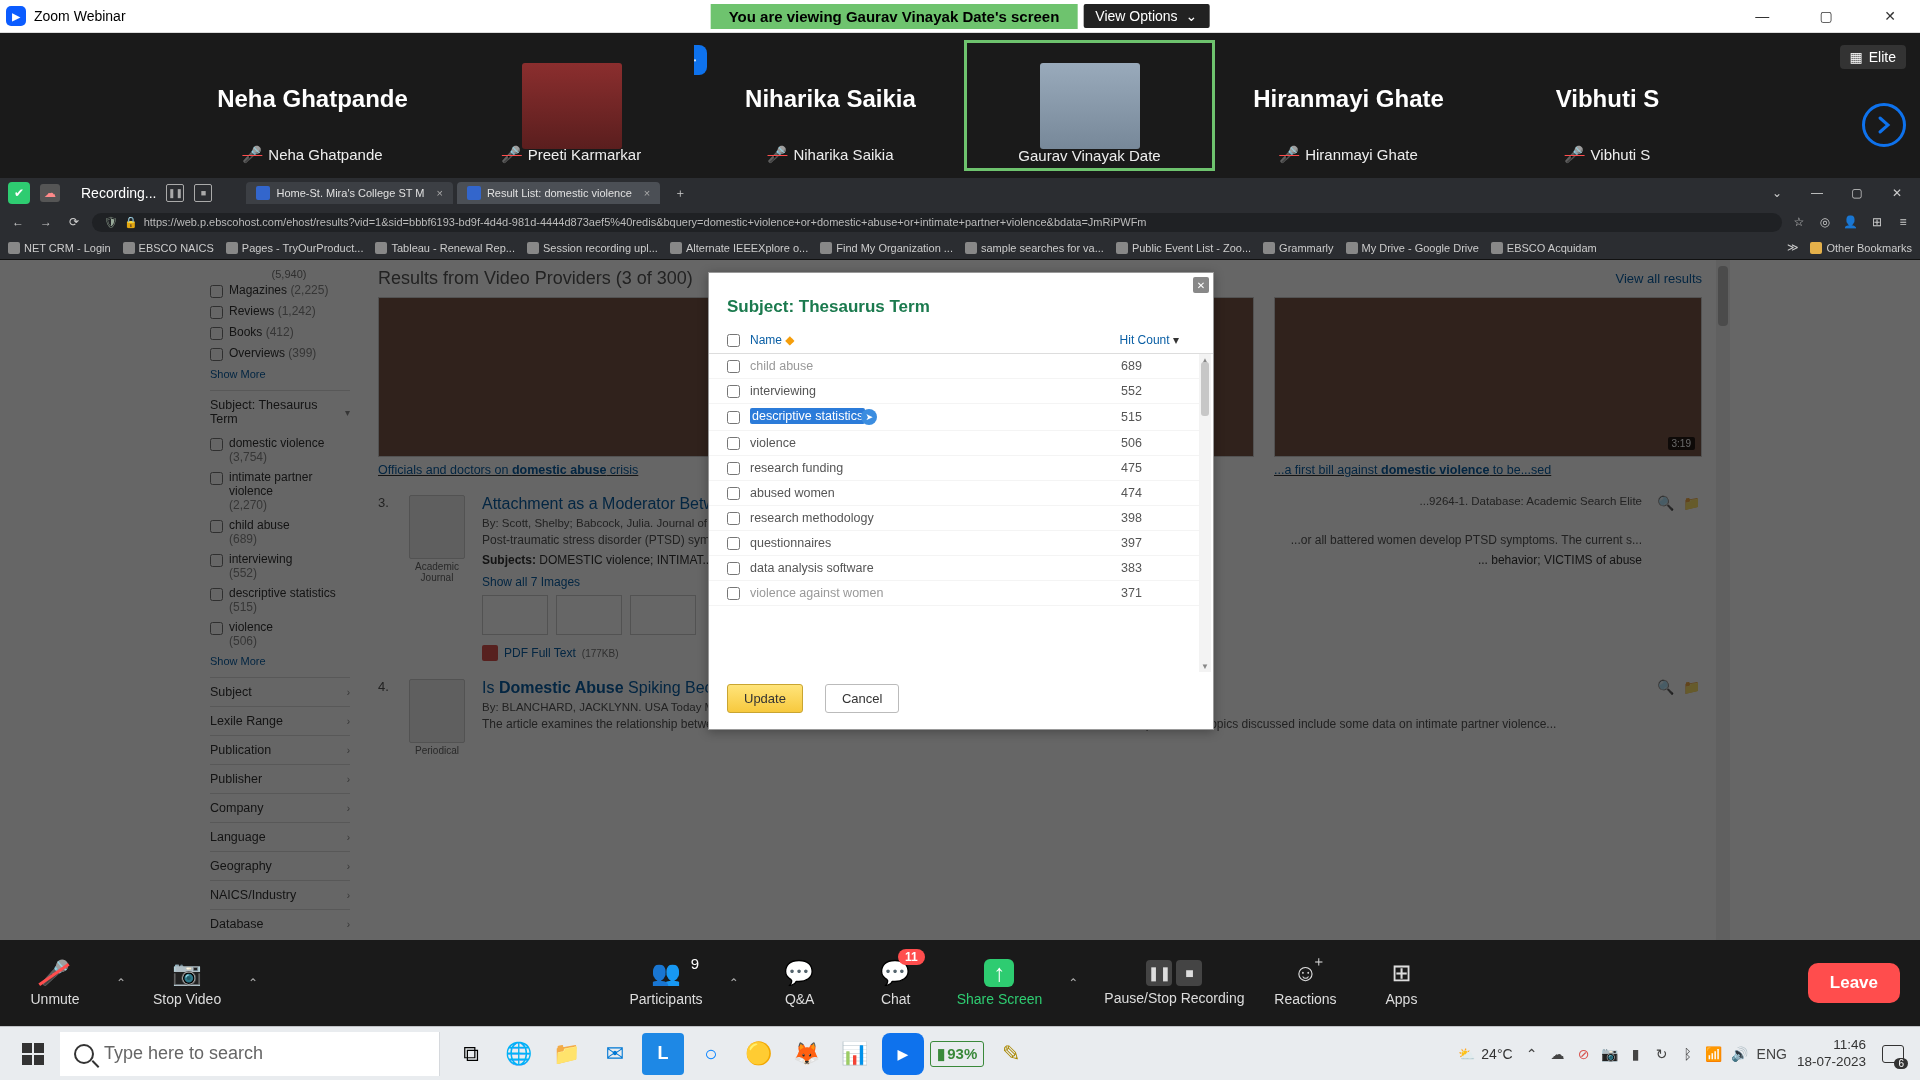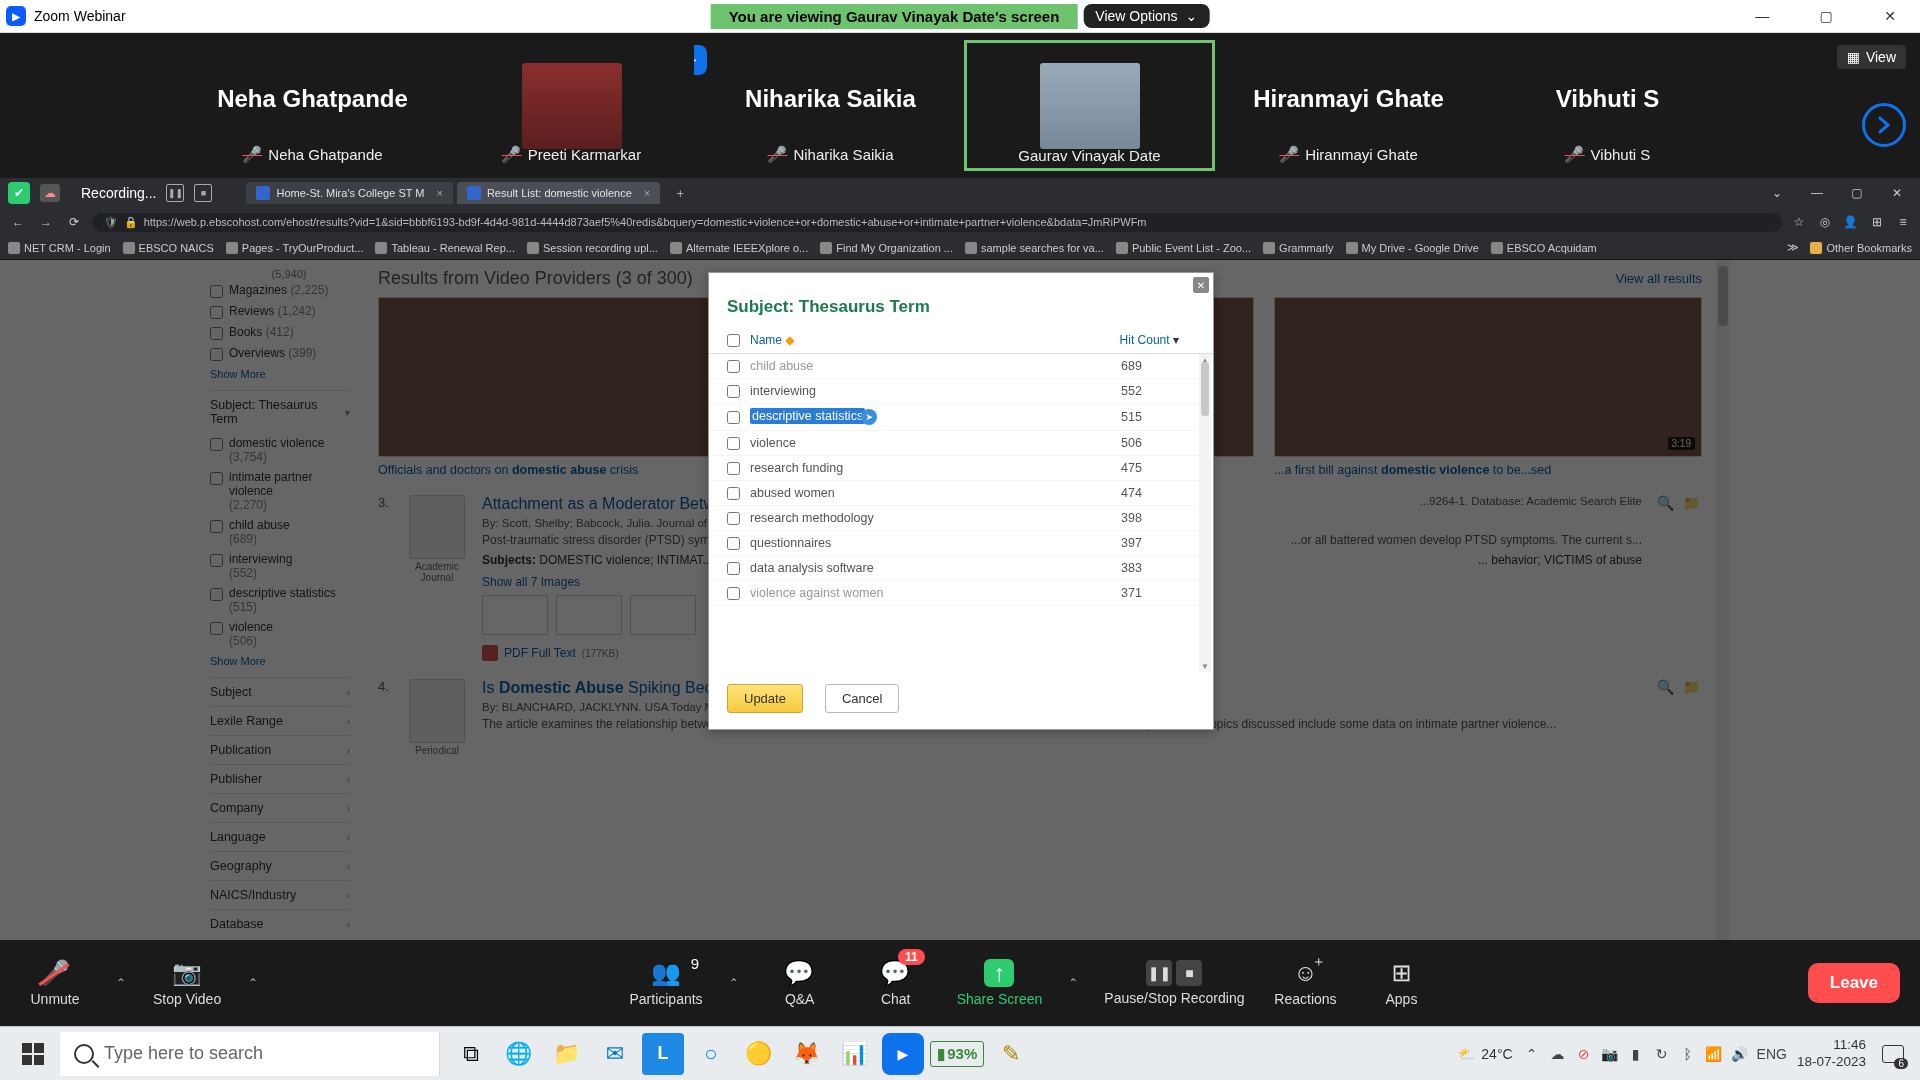--- a/index.html
+++ b/index.html
@@ -21,21 +21,21 @@
     position: absolute; left: 50%; transform: translateX(-50%);
     display: flex; align-items: center; height: 33px;
   }
   .share-banner {
     background: #6ec36e; color: #000; font-weight: 600; padding: 4px 18px;
     border-radius: 0; font-size: 15px;
   }
   .view-options {
     background: #222; color: #fff; padding: 4px 12px; margin-left: 6px;
     font-size: 14px; display: flex; align-items: flex-start; gap: 8px;
-    border-radius: 8px;
+    border-radius: 2px;
   }
   .zoom-titlebar .right .win-btn {
     width: 60px; height: 33px; display: inline-flex; align-items: center; justify-content: center;
     font-size: 14px; color: #333;
   }
 
   
   .gallery-strip {
     background: #1a1a1a; height: 145px; display: flex; align-items: center;
     padding: 0 30px; position: relative;
@@ -146,21 +146,21 @@
     display:flex; justify-content:space-between; align-items:center;
     font-size: 12.5px; color: #333; padding: 7px 0; border-top:1px solid #ddd;
   }
   .sidebar .facet-head .chev { color:#888; font-size:10px;}
   .main {
     flex: 1; padding: 8px 18px; font-size: 13px; color: #333;
   }
   .main .video-heading { font-size: 18px; color: #555; margin-bottom: 8px; display:flex; justify-content:space-between; align-items:center;}
   .main .video-heading a { color: #0a5fa5; font-size: 13px; }
   .videos { display: flex; gap: 20px; margin-bottom: 16px; }
-  .video { flex: 1; }
+  .video { flex: 1; text-decoration: underline; }
   .video .vthumb { width: 100%; height: 160px; background: #795548; border: 1px solid #ccc; position:relative;}
   .video .vthumb .dur { position:absolute; right:6px; bottom:6px; background:rgba(0,0,0,.7); color:#fff; font-size:10px; padding:1px 4px; border-radius:2px;}
   .video .vtitle { color: #0a5fa5; font-size: 12.5px; margin-top: 6px; }
   .video .vtitle b { color: #0a5fa5; }
   .result { display: flex; gap: 14px; margin-top: 18px; }
   .result .num { width: 14px; color: #555; font-size: 13px; }
   .result .rthumb {
     width: 62px; display:flex; flex-direction:column; align-items:center; gap:2px; flex-shrink:0;
   }
   .result .rthumb .box { width:56px; height:64px; background:#ededed; border:1px solid #ccc; border-radius:2px;}
@@ -315,21 +315,21 @@
   </div>
 </div>
 
 <div class="gallery-strip">
   <div class="ask-unmute">
     <div class="btn">Ask to Unmute</div>
     <div class="menu">⋯</div>
   </div>
   <div class="gal-view-btn">
     <span>▦</span>
-    <span>View</span>
+    <span>Elite</span>
   </div>
   <div class="gal-next">
     <svg width="20" height="20" viewBox="0 0 20 20">
         <path d="M6 3 l8 7 -8 7" stroke="#0e72ed" stroke-width="3" fill="none" stroke-linecap="round"></path>
       </svg>
   </div>
   <div class="tiles" id="tiles">
       <div class="tile">
         <div class="big-name">Neha Ghatpande</div>
         <div class="label">

